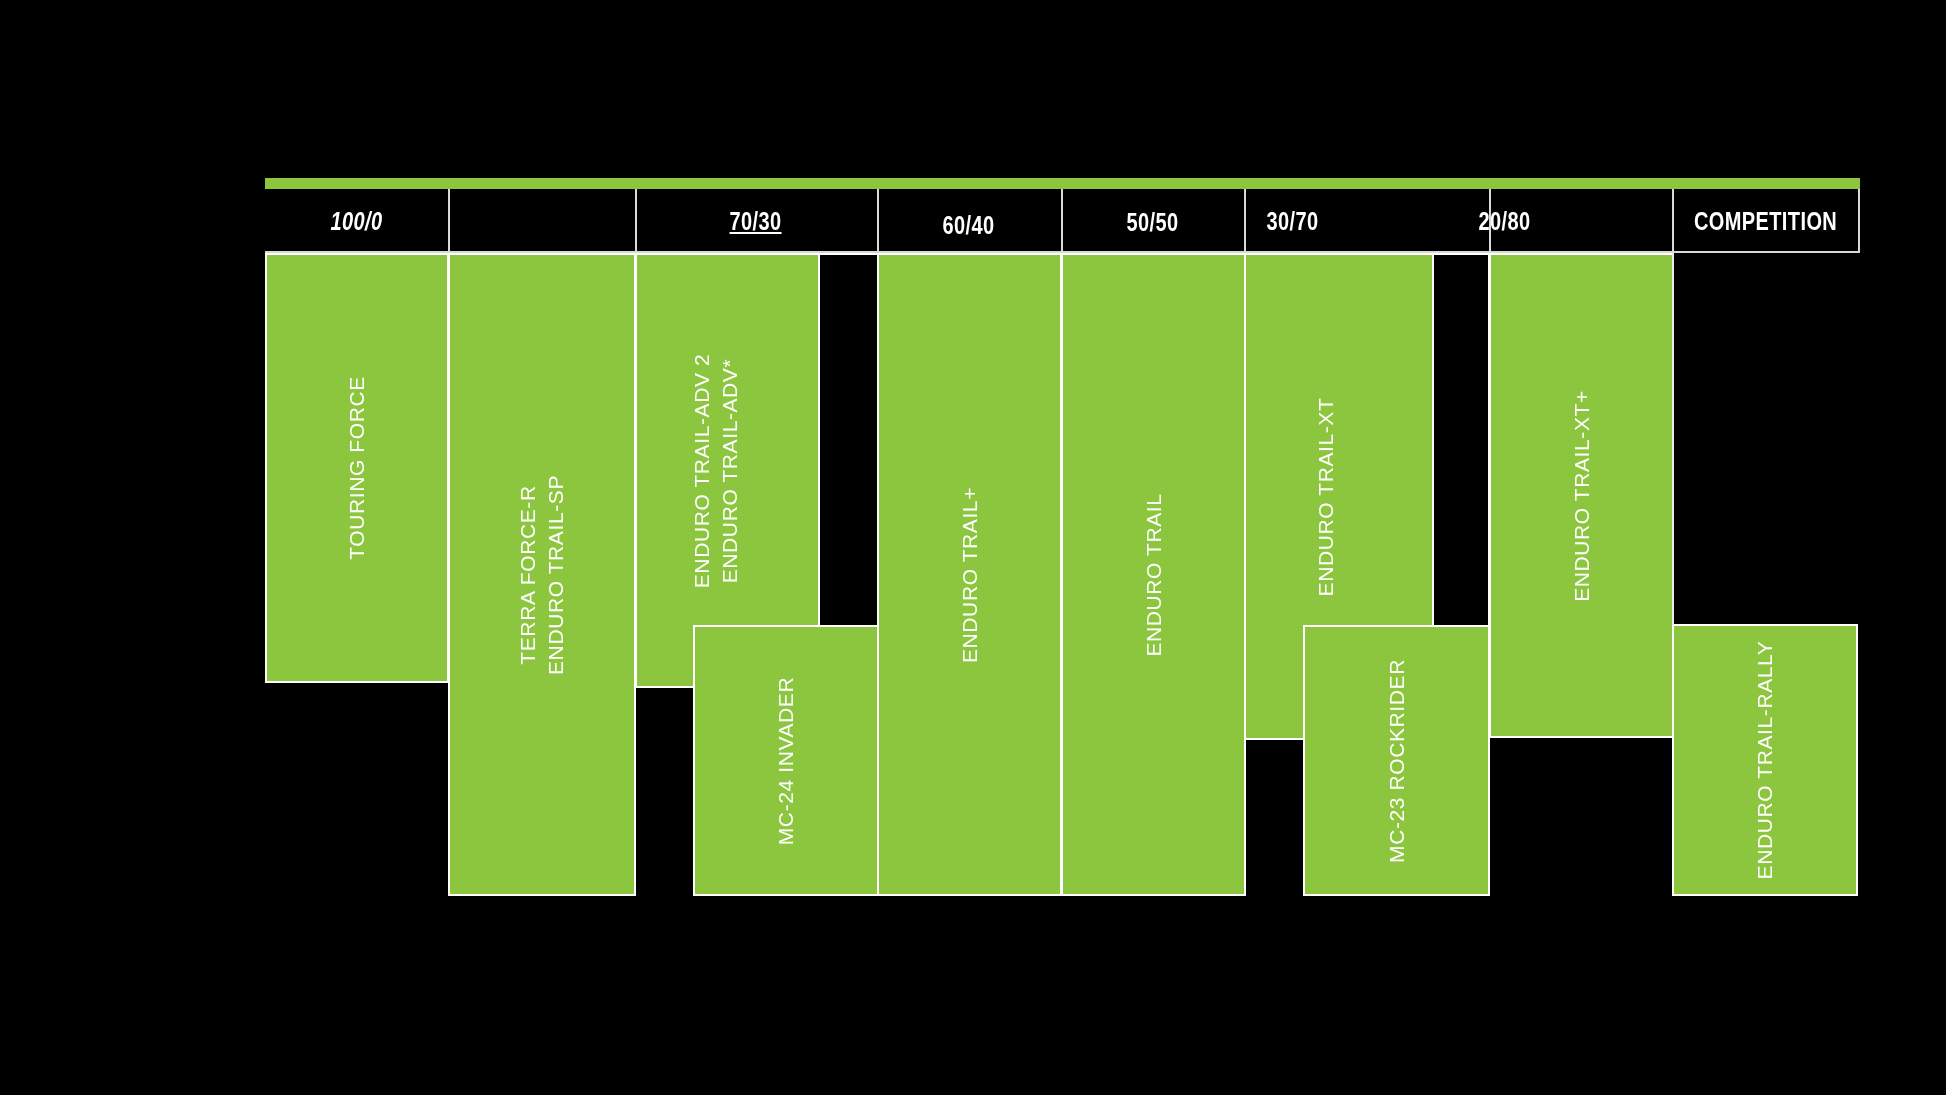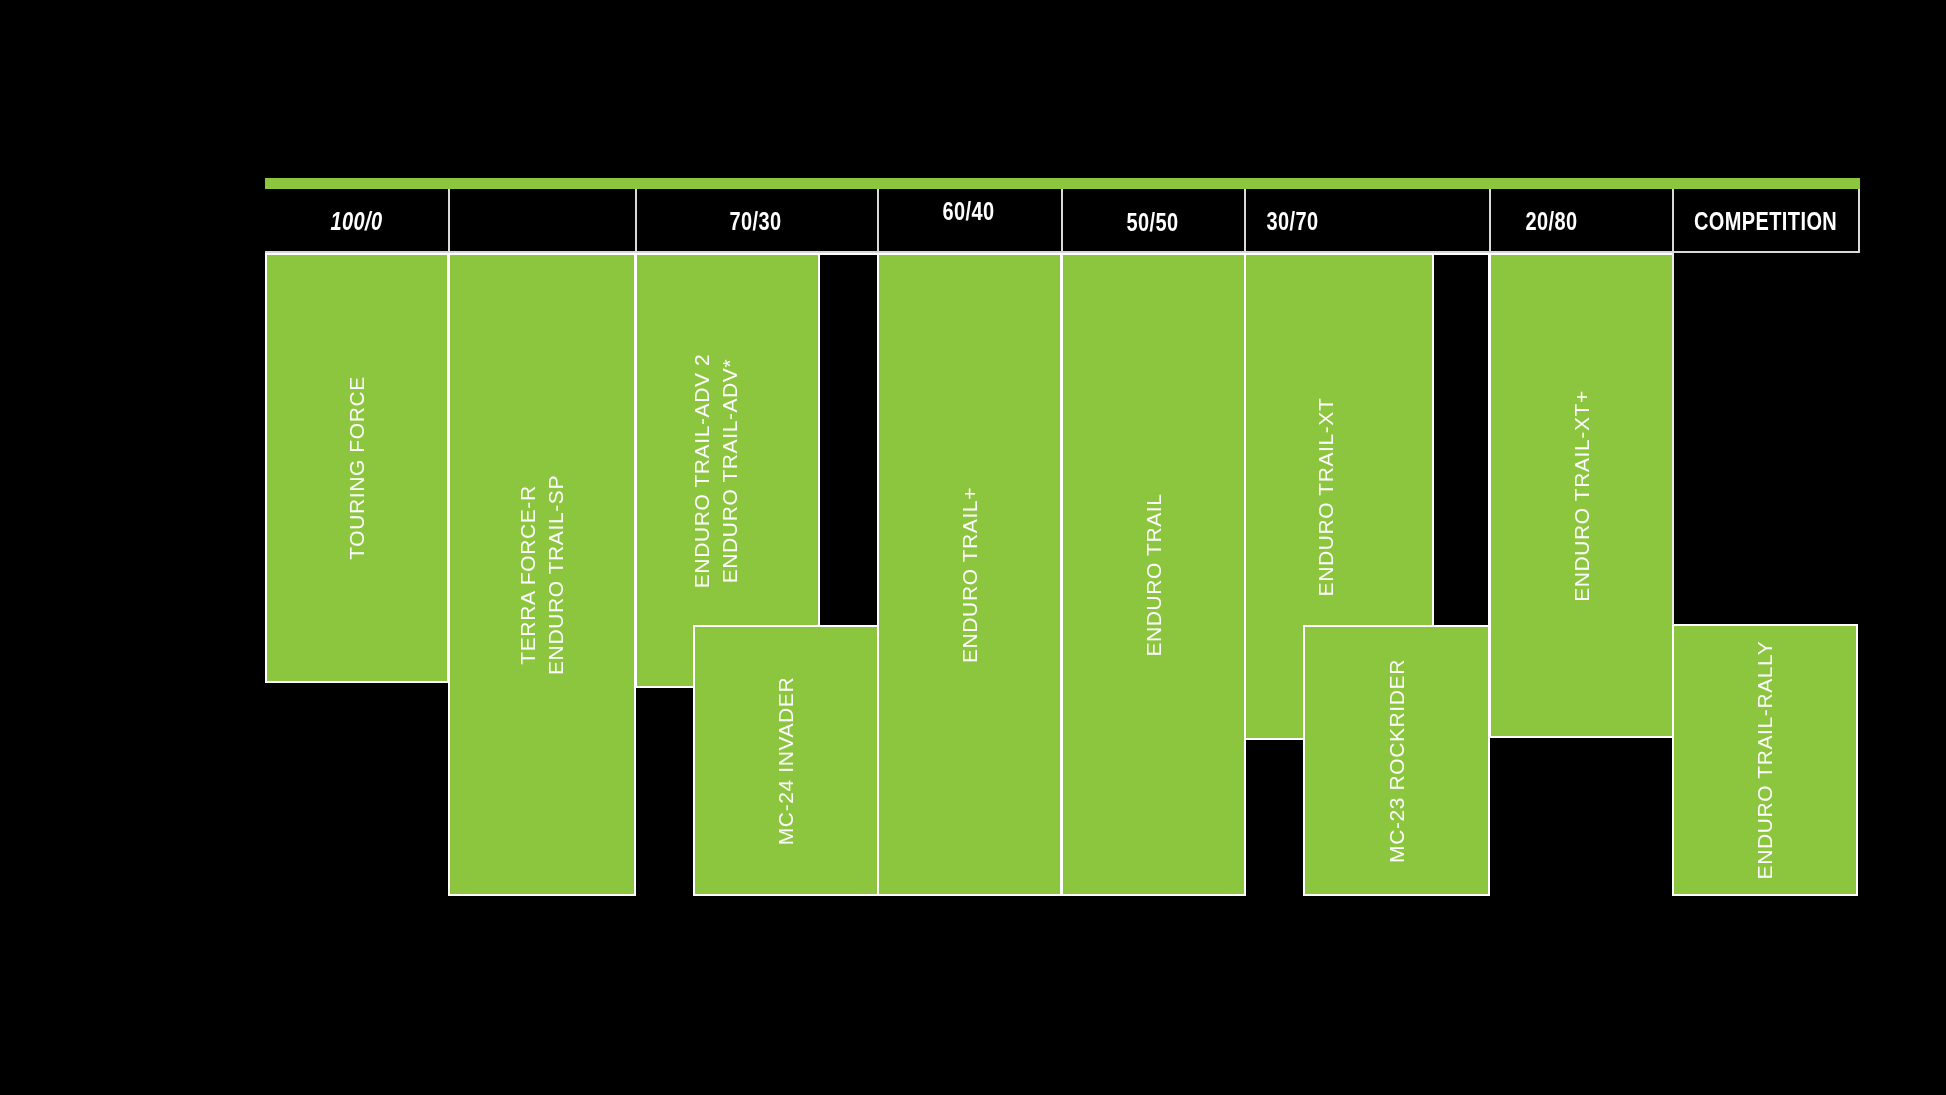--- a/index.html
+++ b/index.html
@@ -45,33 +45,33 @@
 <div id="stage">
 
   <div class="top-rule" style="left:265px;top:178px;width:1595px;height:11px;"></div>
 
   <div class="hdr-cell" style="left:265px;top:189px;width:183px;height:64px;font-style:italic;">
     <span class="hdr-label">100/0</span>
   </div>
   <div class="hdr-cell" style="left:448px;top:189px;width:187px;height:64px;margin-top:41px;">
     <span class="hdr-label">90/10</span>
   </div>
-  <div class="hdr-cell" style="left:635px;top:189px;width:242px;height:64px;">
+  <div class="hdr-cell" style="left:635px;top:189px;width:242px;height:64px;text-decoration:underline;">
     <span class="hdr-label">70/30</span>
   </div>
-  <div class="hdr-cell" style="left:877px;top:175px;width:184px;height:72px;">
+  <div class="hdr-cell" style="left:877px;top:189px;width:184px;height:72px;">
     <span class="hdr-label">60/40</span>
   </div>
   <div class="hdr-cell" style="left:1061px;top:189px;width:183px;height:67px;text-align:right;">
     <span class="hdr-label">50/50</span>
   </div>
   <div class="hdr-cell" style="left:1170px;top:189px;width:245px;height:64px;">
     <span class="hdr-label">30/70</span>
   </div>
-  <div class="hdr-cell" style="left:1460px;top:189px;width:183px;height:64px;">
+  <div class="hdr-cell" style="left:1413px;top:189px;width:183px;height:64px;">
     <span class="hdr-label">20/80</span>
   </div>
   <div class="hdr-cell" style="left:1672px;top:189px;width:188px;height:64px;justify-content:center;">
     <span class="hdr-label">COMPETITION</span>
   </div>
 
   <div class="hdr-sep" style="left:448px;top:189px;height:64px;"></div>
   <div class="hdr-sep" style="left:635px;top:189px;height:64px;"></div>
   <div class="hdr-sep" style="left:877px;top:189px;height:64px;"></div>
   <div class="hdr-sep" style="left:1061px;top:189px;height:64px;"></div>

